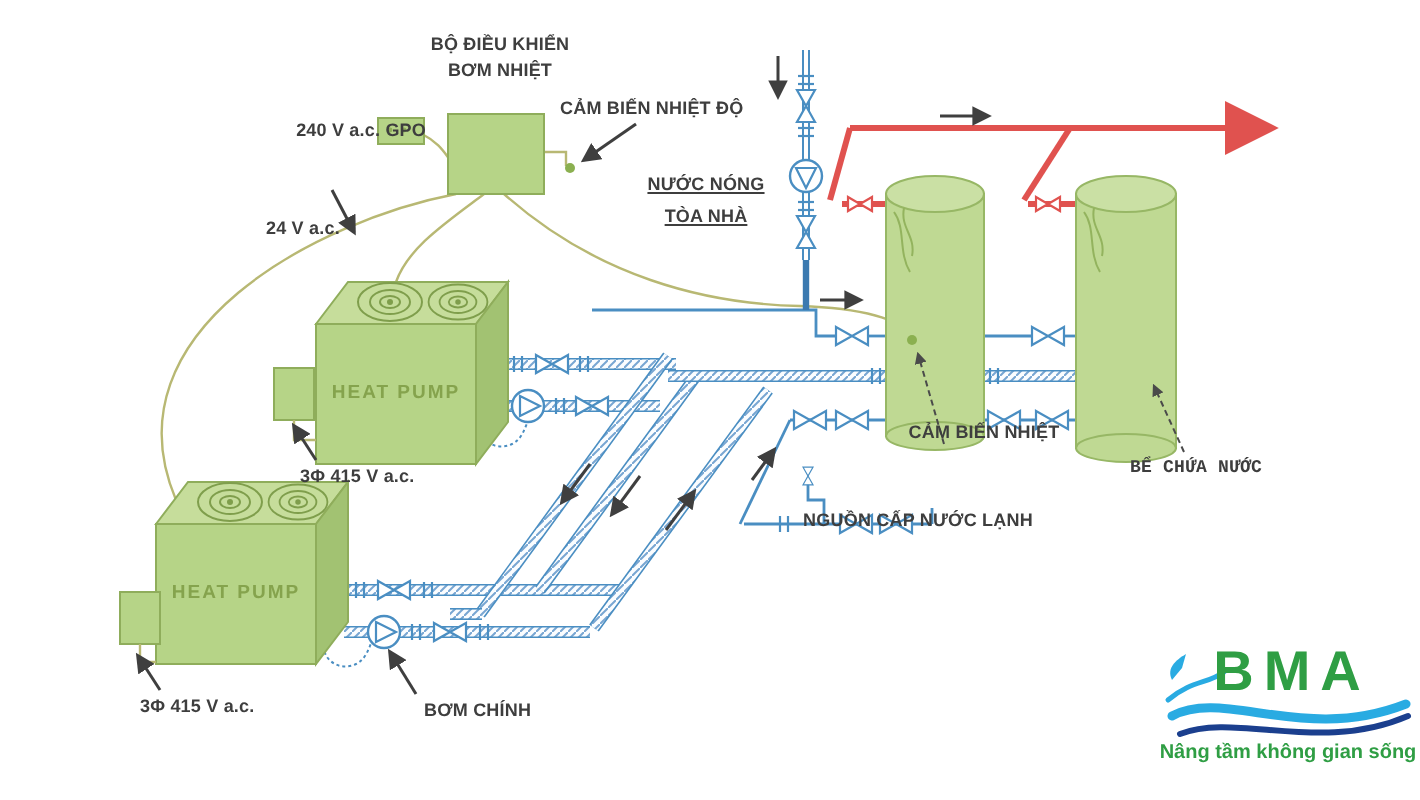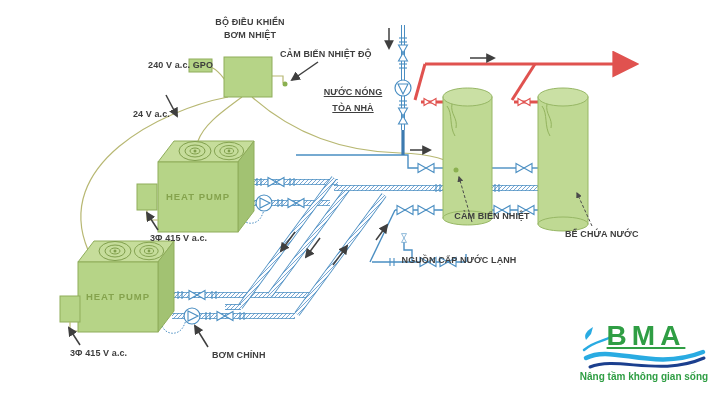--- a/index.html
+++ b/index.html
@@ -269,18 +269,18 @@
 
   <div class="lbl" style="left:150px;top:232px;">3Φ 415 V a.c.</div>
   <div class="lbl" style="left:70px;top:347px;">3Φ 415 V a.c.</div>
   <div class="lbl" style="left:184px;top:349px;padding-left:28px;">BƠM CHÍNH</div>
 
   <div class="lbl c" style="left:438px;top:210px;width:108px;">
     <div>CẢM BIẾN NHIỆT</div>
   </div>
 
   <div class="lbl c" style="left:394px;top:254px;width:130px;">NGUỒN CẤP NƯỚC LẠNH</div>
-  <div class="lbl" style="left:565px;top:228px;">BỂ CHỨA NƯỚC</div>
-
-  <div class="logo-text c" style="left:600px;top:320px;width:92px;text-decoration:underline;">BMA</div>
+  <div class="lbl" style="left:565px;top:228px;font-family:Liberation Mono, monospace;">BỂ CHỨA NƯỚC</div>
+
+  <div class="logo-text c" style="left:600px;top:320px;width:92px;">BMA</div>
   <div class="logo-tag c" style="left:572px;top:371px;width:144px;text-align:center;">Nâng tầm không gian sống</div>
 
 </div>
 
 </body></html>

